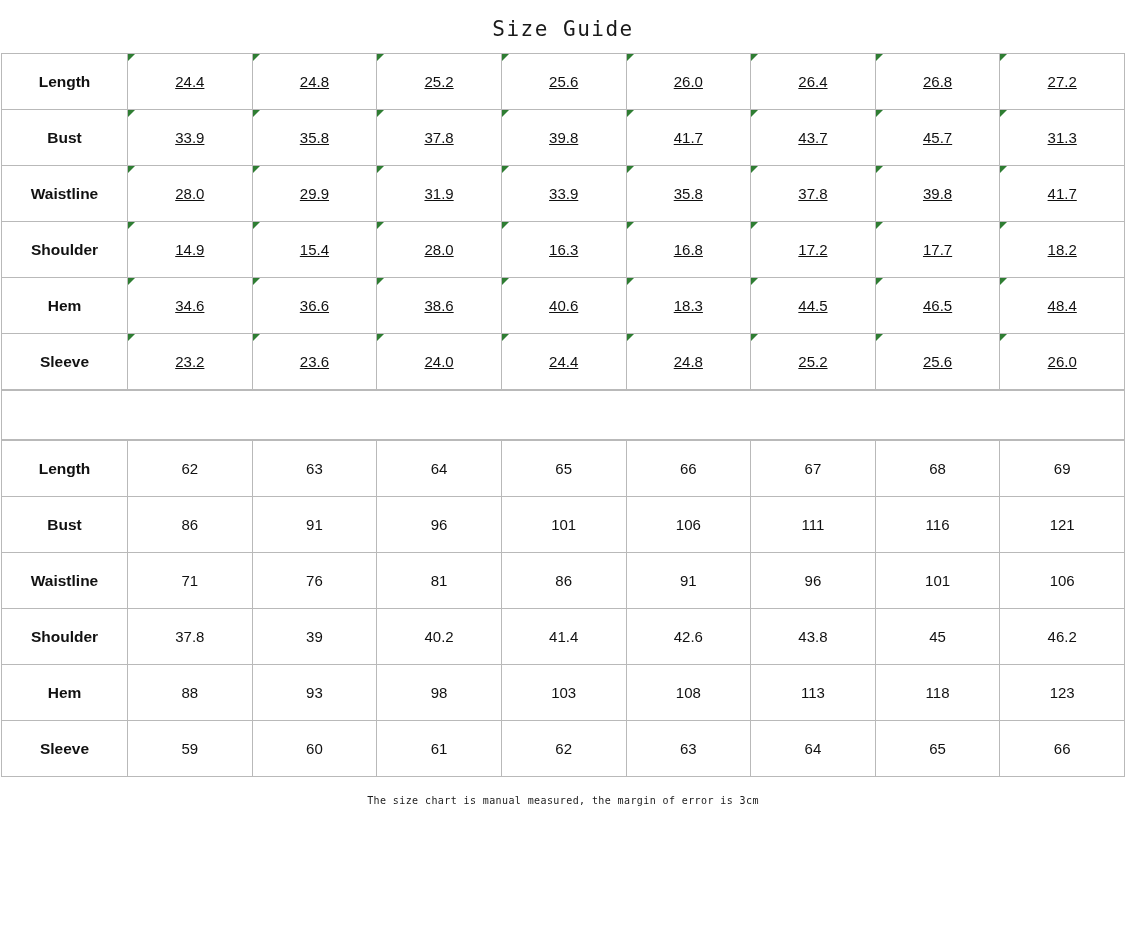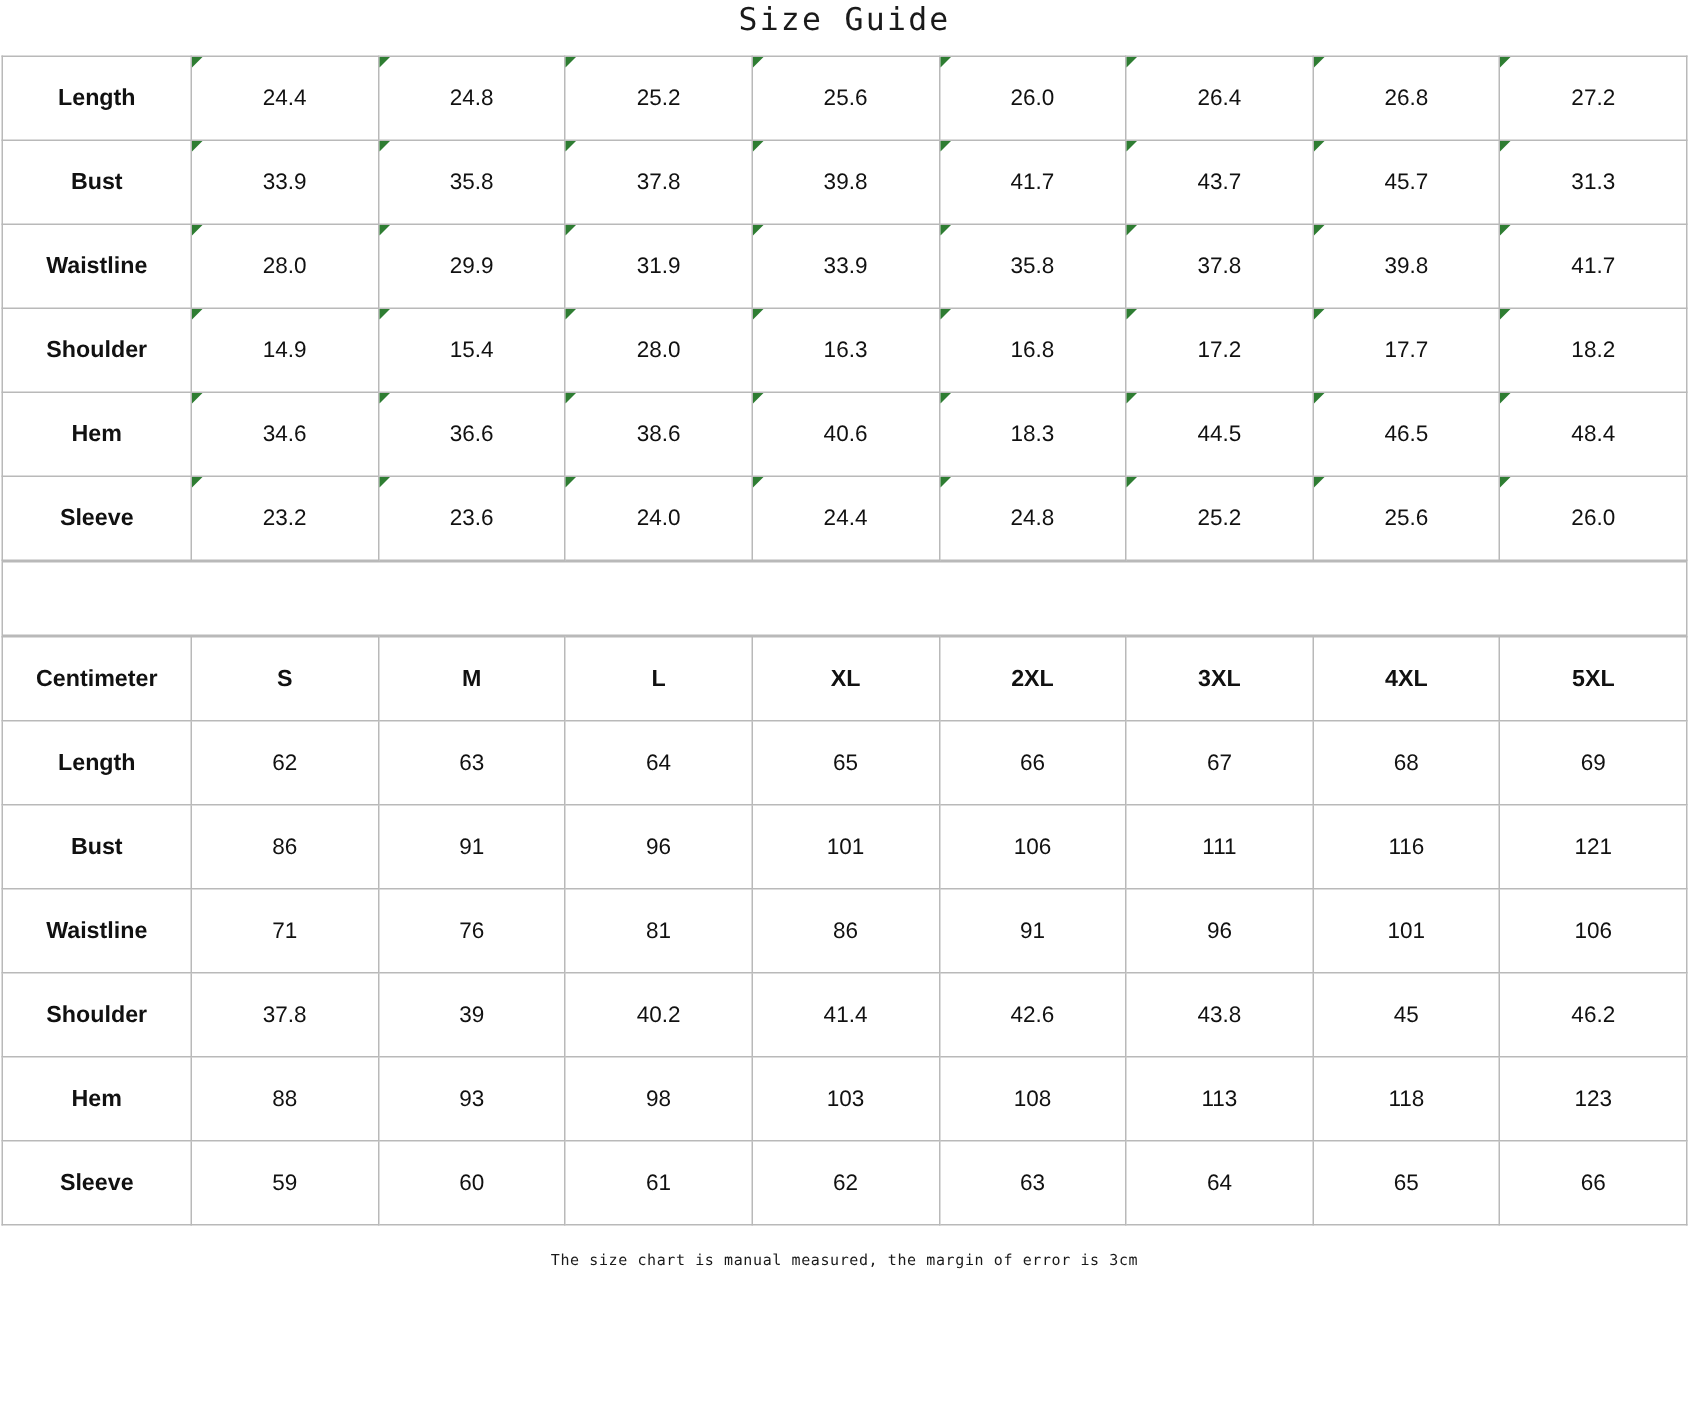--- a/index.html
+++ b/index.html
@@ -19,21 +19,21 @@
     height: 943px;
     position: relative;
     box-sizing: border-box;
     background: #ffffff;
   }
   .title {
     font-family: "DejaVu Sans Mono", monospace;
     font-size: 21px;
     letter-spacing: 1.5px;
     text-align: center;
-    padding-top: 1px;
+    padding-top: 17px;
     padding-bottom: 12px;
     color: #1a1a1a;
     font-weight: 400;
   }
   table.size-table {
     border-collapse: collapse;
     width: 1124px;
     margin: 0 1px;
     table-layout: fixed;
   }
@@ -76,20 +76,21 @@
     font-family: "DejaVu Sans Mono", monospace;
     font-size: 10px;
     letter-spacing: 0.4px;
     text-align: center;
     padding-top: 18px;
     color: #1a1a1a;
   }
   
   td.mark, th.mark {
     position: relative;
+    text-decoration: underline;
   }
   td.mark::before, th.mark::before {
     content: "";
     position: absolute;
     top: 0;
     left: 0;
     width: 0;
     height: 0;
     border-top: 7px solid #2e7d32;
     border-right: 7px solid transparent;
@@ -174,31 +175,20 @@
         </tbody>
     </table>
   </div>
 
   <div class="spacer"></div>
 
   <div>
     <table class="size-table">
       <tbody>
           <tr>
-            <th class="corner">Centimeter</th>
-            <th>S</th>
-            <th>M</th>
-            <th>L</th>
-            <th>XL</th>
-            <th>2XL</th>
-            <th>3XL</th>
-            <th>4XL</th>
-            <th>5XL</th>
-          </tr>
-          <tr>
             <th class="rowhead">Length</th>
             <td>62</td>
             <td>63</td>
             <td>64</td>
             <td>65</td>
             <td>66</td>
             <td>67</td>
             <td>68</td>
             <td>69</td>
           </tr>

